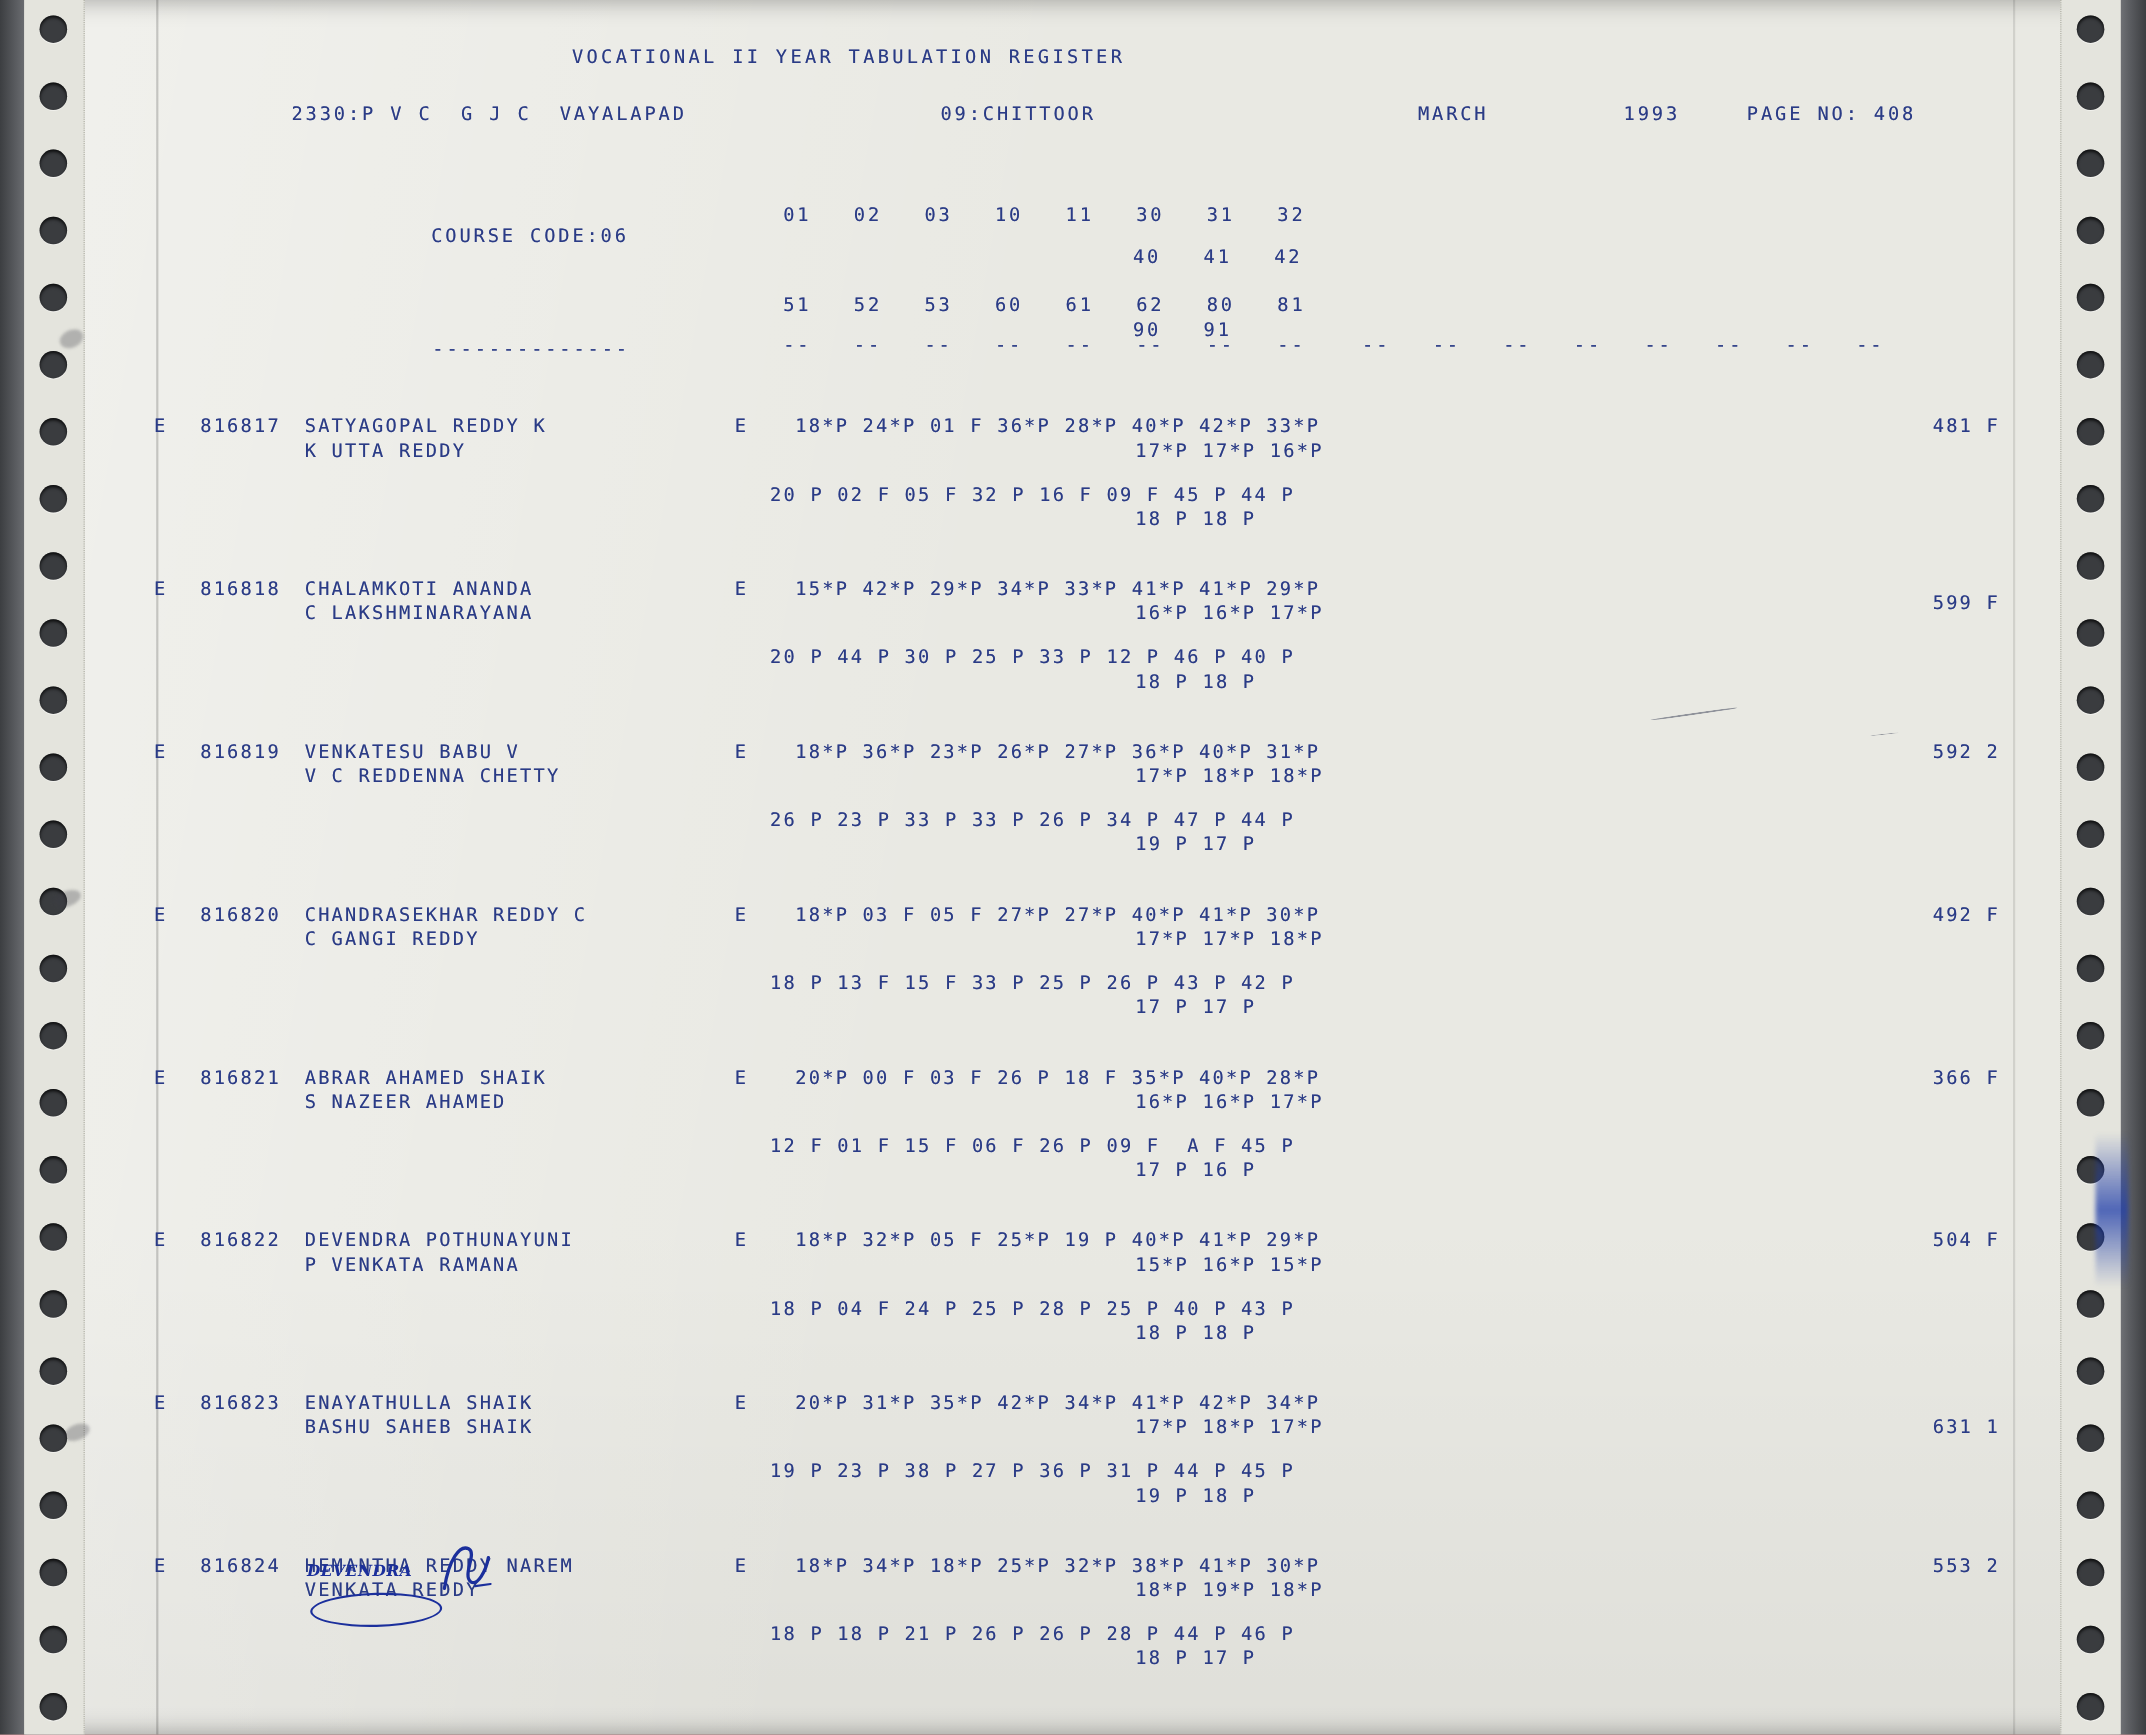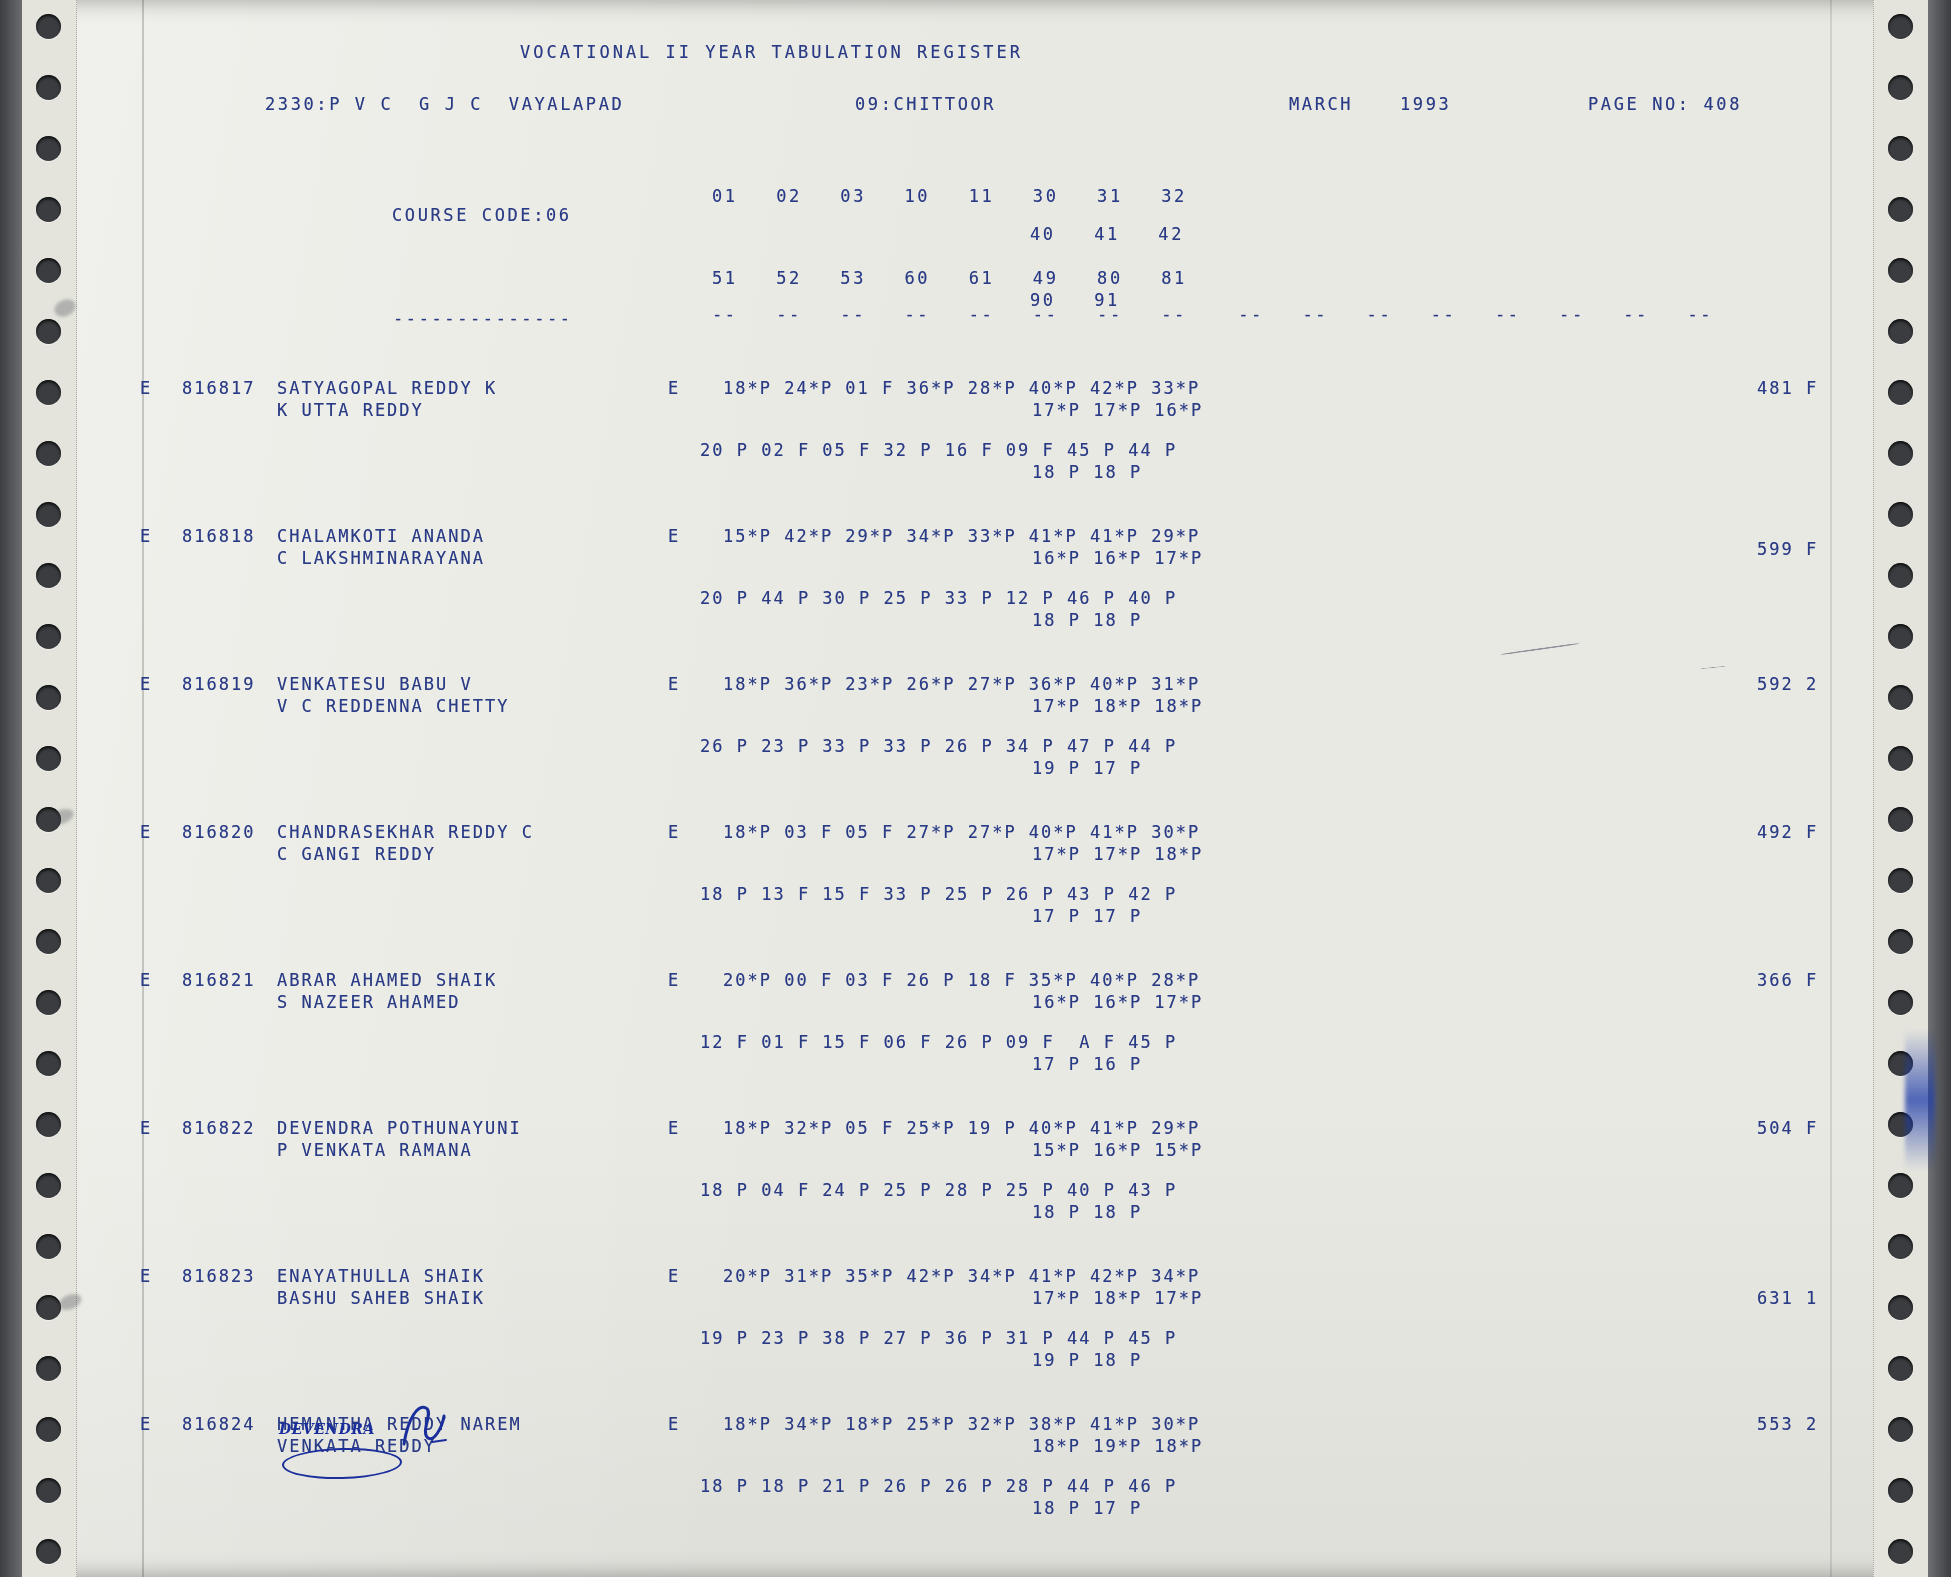--- a/index.html
+++ b/index.html
@@ -64,21 +64,21 @@
     font-family: "DejaVu Sans Mono", monospace;
     font-size: 17px;
     letter-spacing: 2.0px;
     white-space: pre;
     text-shadow: 0 0 0.6px rgba(42,59,134,0.5);
   }
   .title { left: 520px; top: 42px; letter-spacing: 3.0px; }
   .hdr-college { left: 265px; top: 94px; letter-spacing: 2.6px; }
   .hdr-district { left: 855px; top: 94px; letter-spacing: 2.6px; }
   .hdr-month { left: 1245px; top: 94px; letter-spacing: 2.6px; margin-left: 44px; }
-  .hdr-year { left: 1400px; top: 94px; letter-spacing: 2.6px; text-align: right; }
+  .hdr-year { left: 1476px; top: 94px; letter-spacing: 2.6px; text-align: right; }
   .hdr-page { left: 1588px; top: 94px; letter-spacing: 2.6px; }
 
   .course-code { left: 392px; top: 205px; letter-spacing: 2.6px; }
   .codes-r1 { left: 712px; top: 186px; letter-spacing: 2.6px; text-align: center; }
   .codes-r2 { left: 1030px; top: 224px; letter-spacing: 2.6px; }
   .codes-r3 { left: 712px; top: 268px; letter-spacing: 2.6px; }
   .codes-r4 { left: 1030px; top: 290px; letter-spacing: 2.6px; }
   .rule-left { left: 393px; top: 308px; letter-spacing: 2.6px; }
   .rule-dashes { left: 712px; top: 304px; letter-spacing: 2.6px; }
 
@@ -200,21 +200,21 @@
   <div class="txt title">VOCATIONAL II YEAR TABULATION REGISTER</div>
   <div class="txt hdr-college">2330:P V C  G J C  VAYALAPAD</div>
   <div class="txt hdr-district">09:CHITTOOR</div>
   <div class="txt hdr-month">MARCH</div>
   <div class="txt hdr-year">1993</div>
   <div class="txt hdr-page">PAGE NO: 408</div>
 
   <div class="txt course-code">COURSE CODE:06</div>
   <div class="txt codes-r1">01   02   03   10   11   30   31   32</div>
   <div class="txt codes-r2">40   41   42</div>
-  <div class="txt codes-r3">51   52   53   60   61   49   80   81</div>
+  <div class="txt codes-r3">51   52   53   60   61   62   80   81</div>
   <div class="txt codes-r4">90   91</div>
   <div class="txt rule-left">--------------</div>
   <div class="txt rule-dashes">--   --   --   --   --   --   --   --    --   --   --   --   --   --   --   --</div>
 
   <div id="students-layer">
       <div class="student" style="top: 378px;">
         <div class="txt s-grade">E</div>
         <div class="txt s-regno">816817</div>
         <div class="txt s-name">SATYAGOPAL REDDY K</div>
         <div class="txt s-father">K UTTA REDDY</div>

